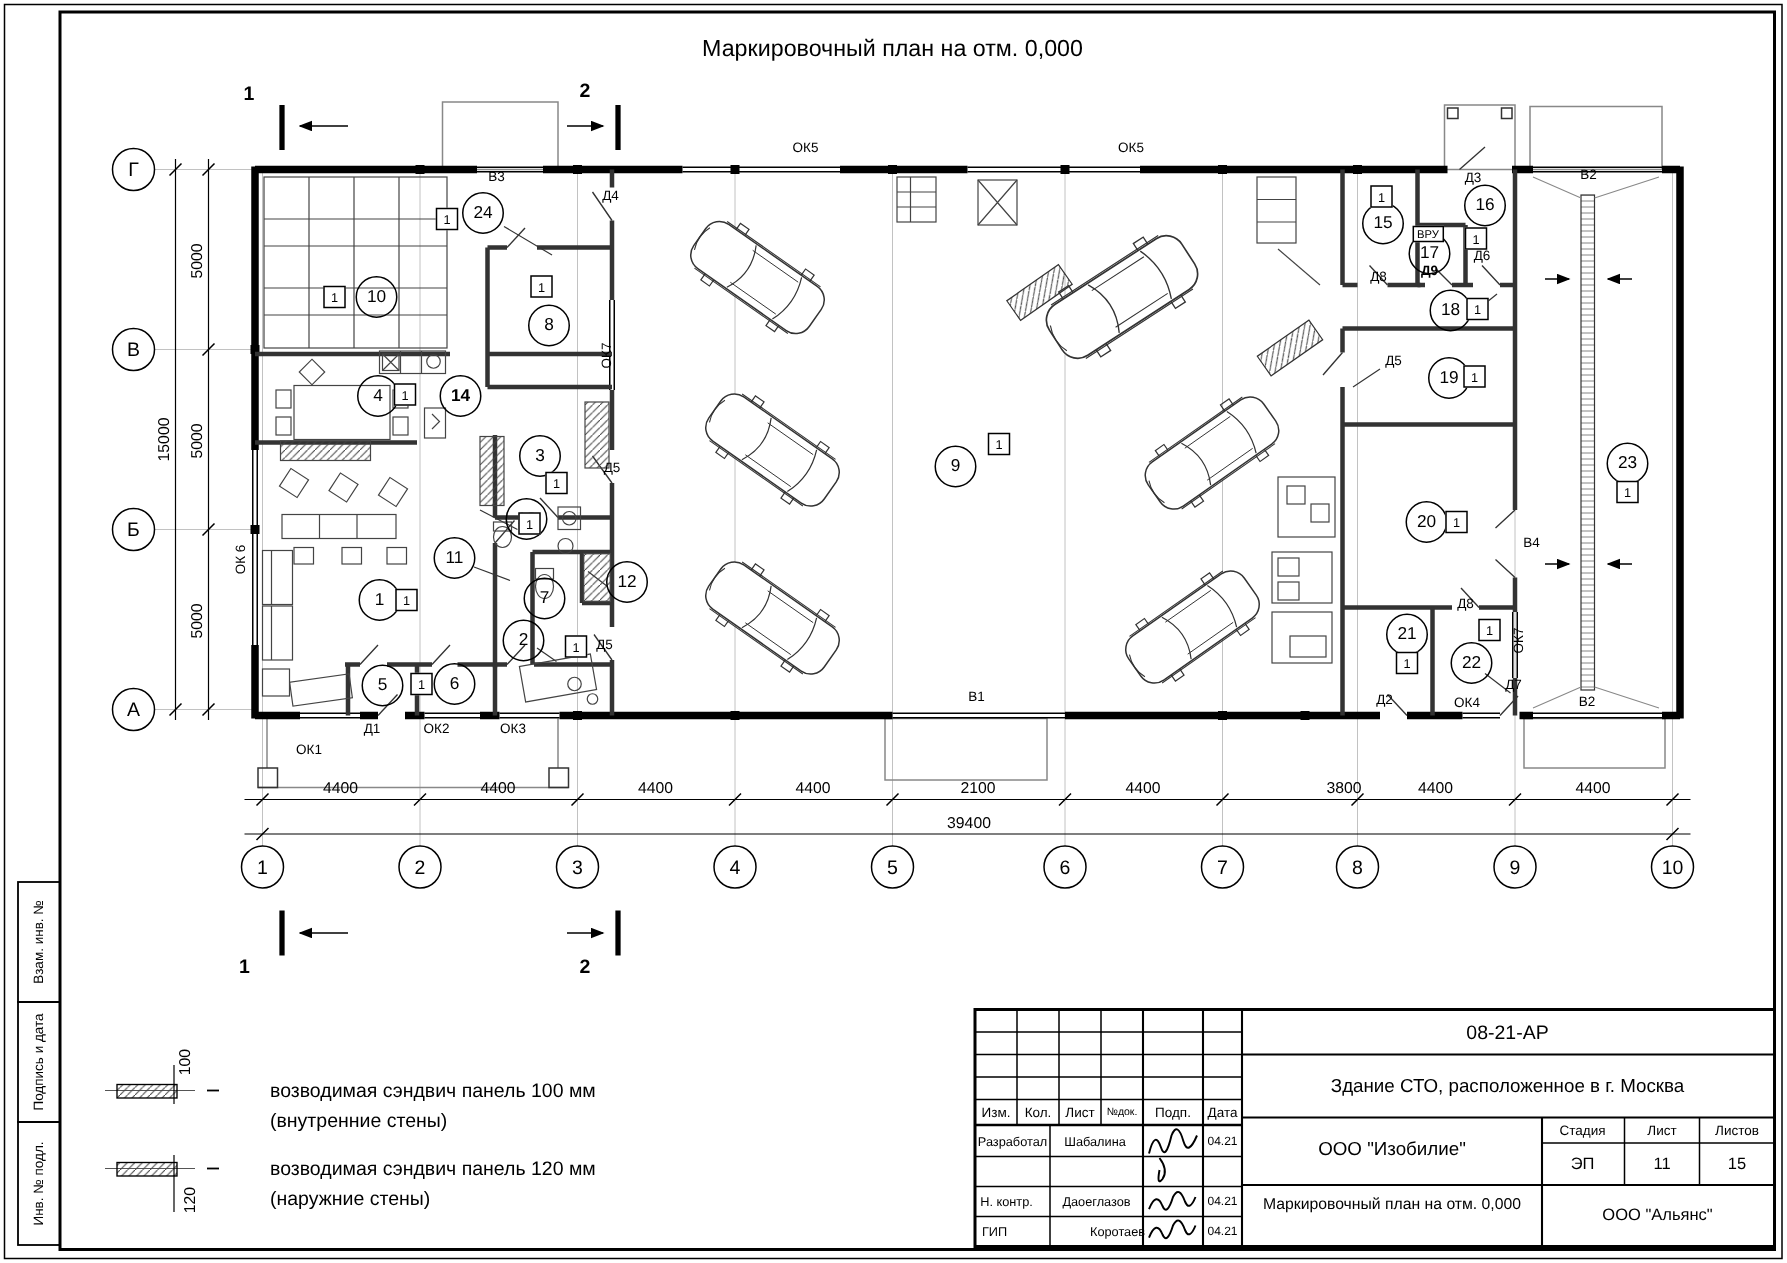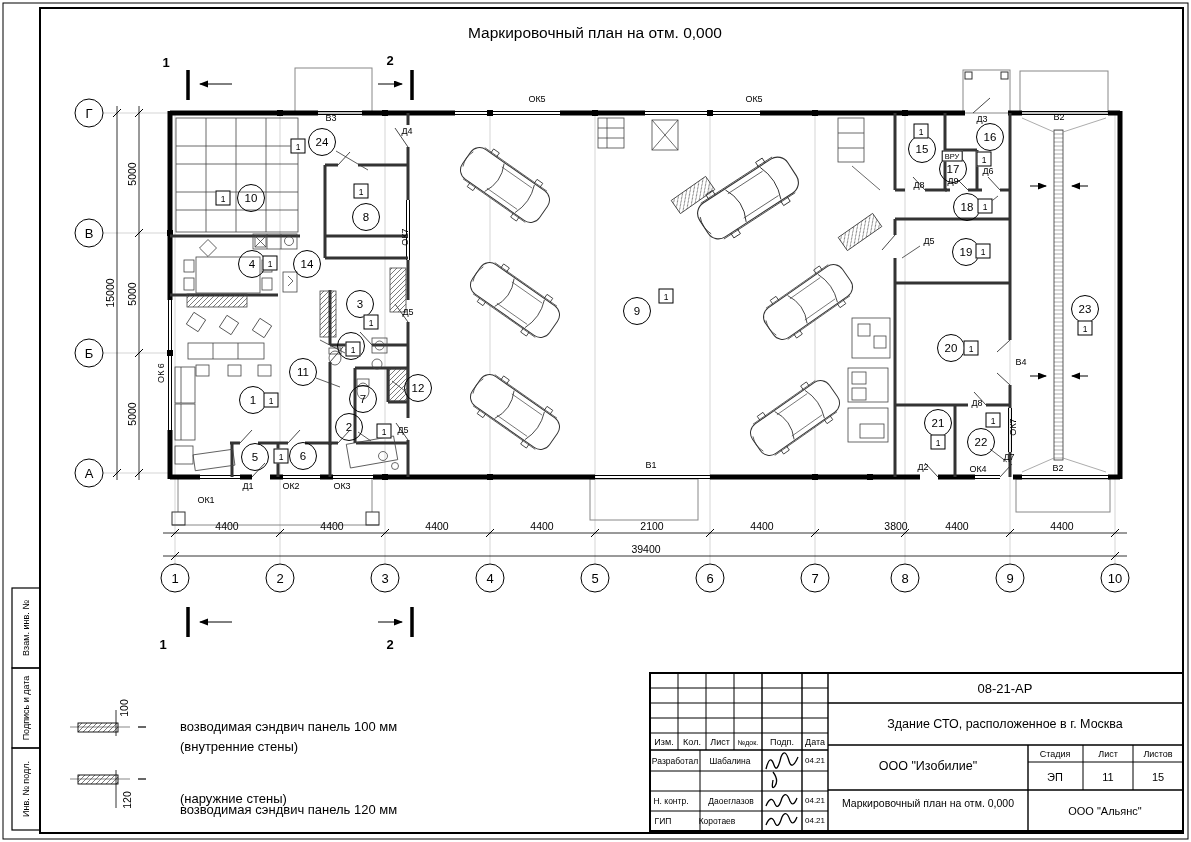--- a/index.html
+++ b/index.html
@@ -371,21 +371,21 @@
 <div class="circ" style="left:252px;top:264px;">4</div>
 <div class="circ" style="left:255px;top:457px;">5</div>
 <div class="circ" style="left:303px;top:456px;">6</div>
 <div class="circ" style="left:363px;top:399px;">7</div>
 <div class="circ" style="left:366px;top:217px;">8</div>
 <div class="circ" style="left:637px;top:311px;">9</div>
 <div class="circ" style="left:251px;top:198px;">10</div>
 <div class="circ" style="left:303px;top:372px;">11</div>
 <div class="circ" style="left:418px;top:388px;">12</div>
 <div class="circ" style="left:307px;top:346px;margin-left:44px;">13</div>
-<div class="circ" style="left:307px;top:264px;">14</div>
+<div class="circ" style="left:307px;top:264px;font-weight:bold;">14</div>
 <div class="circ" style="left:922px;top:149px;">15</div>
 <div class="circ" style="left:990px;top:137px;">16</div>
 <div class="circ" style="left:953px;top:169px;">17</div>
 <div class="circ" style="left:967px;top:207px;">18</div>
 <div class="circ" style="left:966px;top:252px;">19</div>
 <div class="circ" style="left:951px;top:348px;">20</div>
 <div class="circ" style="left:938px;top:423px;">21</div>
 <div class="circ" style="left:981px;top:442px;">22</div>
 <div class="circ" style="left:1085px;top:309px;">23</div>
 <div class="circ" style="left:322px;top:142px;">24</div>
@@ -421,34 +421,34 @@
 <div class="s t9" style="left:537px;top:99px;">ОК5</div>
 <div class="s t9" style="left:754px;top:99px;">ОК5</div>
 <div class="s t9" style="left:331px;top:118px;">В3</div>
 <div class="s t9" style="left:407px;top:131px;">Д4</div>
 <div class="s t9" style="left:982px;top:119px;">Д3</div>
 <div class="s t9" style="left:1059px;top:117px;">В2</div>
 <div class="s t9" style="left:408px;top:312px;">Д5</div>
 <div class="s t9" style="left:403px;top:430px;">Д5</div>
 <div class="s t9" style="left:929px;top:241px;">Д5</div>
 <div class="s t9" style="left:919px;top:185px;">Д8</div>
-<div class="s t9" style="left:953px;top:181px;">Д9</div>
+<div class="s t9" style="left:953px;top:181px;font-weight:bold;">Д9</div>
 <div class="s t9" style="left:988px;top:171px;">Д6</div>
 <div class="s t9" style="left:977px;top:403px;">Д8</div>
 <div class="s t9" style="left:1021px;top:362px;">В4</div>
 <div class="vru" style="left:952px;top:156px;">ВРУ</div>
 <div class="rot t9" style="left:161px;top:373px;">ОК 6</div>
 <div class="rot t9" style="left:405px;top:237px;">ОК7</div>
 <div class="rot t9" style="left:1013px;top:427px;">ОК7</div>
 
 <div class="rot t10" style="left:124px;top:708px;">100</div>
 <div class="rot t10" style="left:127px;top:800px;">120</div>
 <div class="tbt" style="left:180px;top:720px;font-size:13px;">возводимая сэндвич панель 100 мм</div>
 <div class="tbt" style="left:180px;top:740px;font-size:13px;">(внутренние стены)</div>
-<div class="tbt" style="left:180px;top:772px;font-size:13px;margin-top:31px;">возводимая сэндвич панель 120 мм</div>
+<div class="tbt" style="left:180px;top:772px;font-size:13px;">возводимая сэндвич панель 120 мм</div>
 <div class="tbt" style="left:180px;top:792px;font-size:13px;">(наружние стены)</div>
 
 <div class="rot t9" style="left:26px;top:628px;">Взам. инв. №</div>
 <div class="rot t9" style="left:26px;top:708px;">Подпись и дата</div>
 <div class="rot t9" style="left:26px;top:789px;">Инв. № подл.</div>
 
 <div class="s t13" style="left:1005px;top:688px;">08-21-АР</div>
 <div class="s" style="left:1005px;top:724px;font-size:12.5px;">Здание СТО, расположенное в г. Москва</div>
 <div class="s" style="left:928px;top:766px;font-size:12.5px;">ООО "Изобилие"</div>
 <div class="wrapc" style="left:838px;top:797px;width:180px;font-size:10.5px;">Маркировочный план на отм. 0,000</div>
@@ -465,16 +465,16 @@
 <div class="s" style="left:748px;top:742px;font-size:7px;">№док.</div>
 <div class="s t9" style="left:782px;top:742px;">Подп.</div>
 <div class="s t9" style="left:815px;top:742px;">Дата</div>
 <div class="s" style="left:675px;top:761px;font-size:8.5px;">Разработал</div>
 <div class="s" style="left:730px;top:761px;font-size:8.5px;">Шабалина</div>
 <div class="s" style="left:815px;top:761px;font-size:8px;">04.21</div>
 <div class="s" style="left:671px;top:801px;font-size:8.5px;">Н. контр.</div>
 <div class="s" style="left:731px;top:801px;font-size:8.5px;">Даоеглазов</div>
 <div class="s" style="left:815px;top:801px;font-size:8px;">04.21</div>
 <div class="s" style="left:663px;top:821px;font-size:8.5px;">ГИП</div>
-<div class="s" style="left:708px;top:821px;font-size:8.5px;padding-left:18px;">Коротаев</div>
+<div class="s" style="left:736px;top:821px;font-size:8.5px;padding-left:18px;">Коротаев</div>
 <div class="s" style="left:815px;top:821px;font-size:8px;">04.21</div>
 
 </div>
 
 </body></html>

